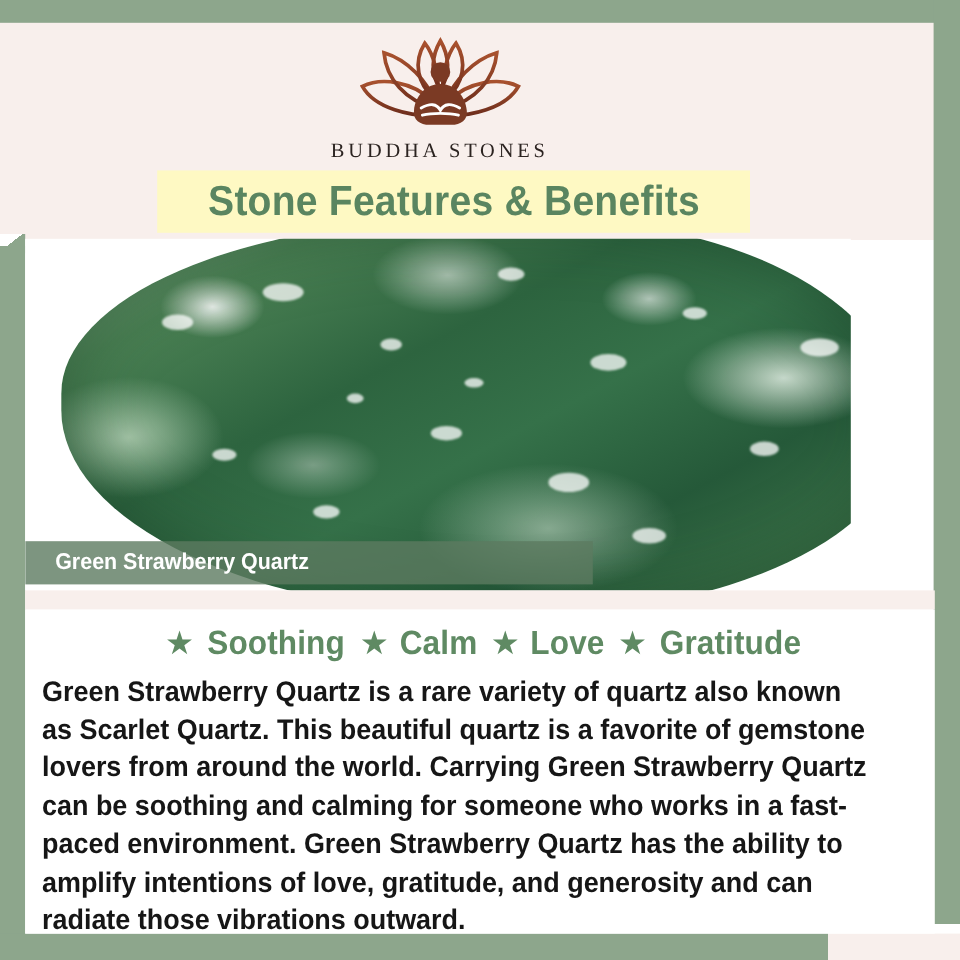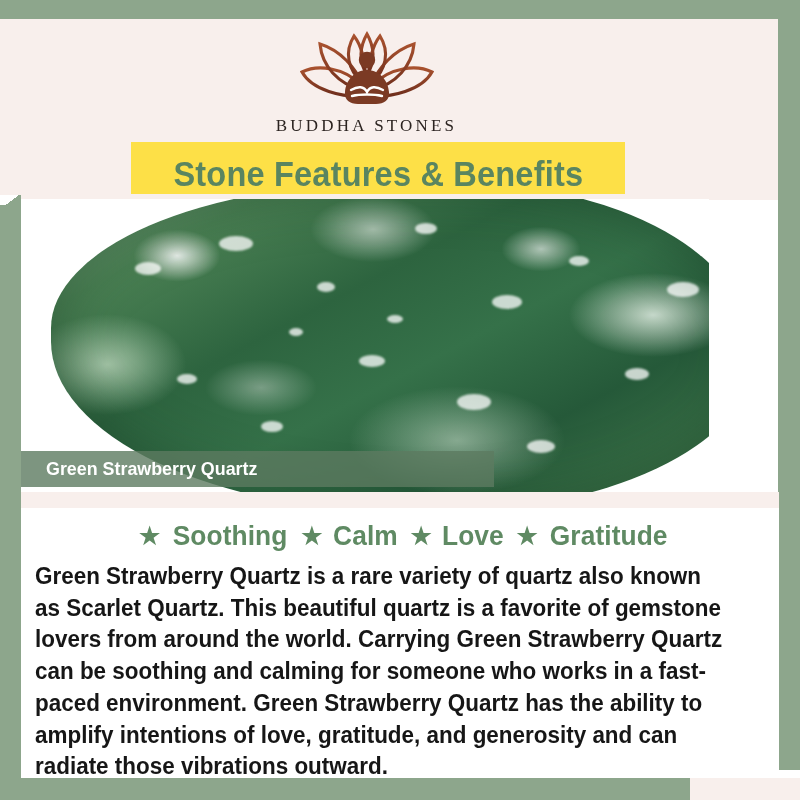--- a/index.html
+++ b/index.html
@@ -86,23 +86,23 @@
     letter-spacing: 3.2px;
     color: #2b2320;
     font-weight: 400;
   }
 
   
   .title-panel {
     position: absolute;
     left: 131px; top: 142px;
     width: 494px; height: 52px;
-    background: #fde047;
+    background: #fef9c3;
     display: flex;
-    align-items: flex-end;
+    align-items: center;
     justify-content: center;
   }
   .title-text {
     font-family: "Liberation Sans Narrow", "Liberation Sans", sans-serif;
     font-size: 35px;
     font-weight: 700;
     color: #5a8560;
     letter-spacing: 0.2px;
     transform: scaleX(0.93);
     white-space: nowrap;

